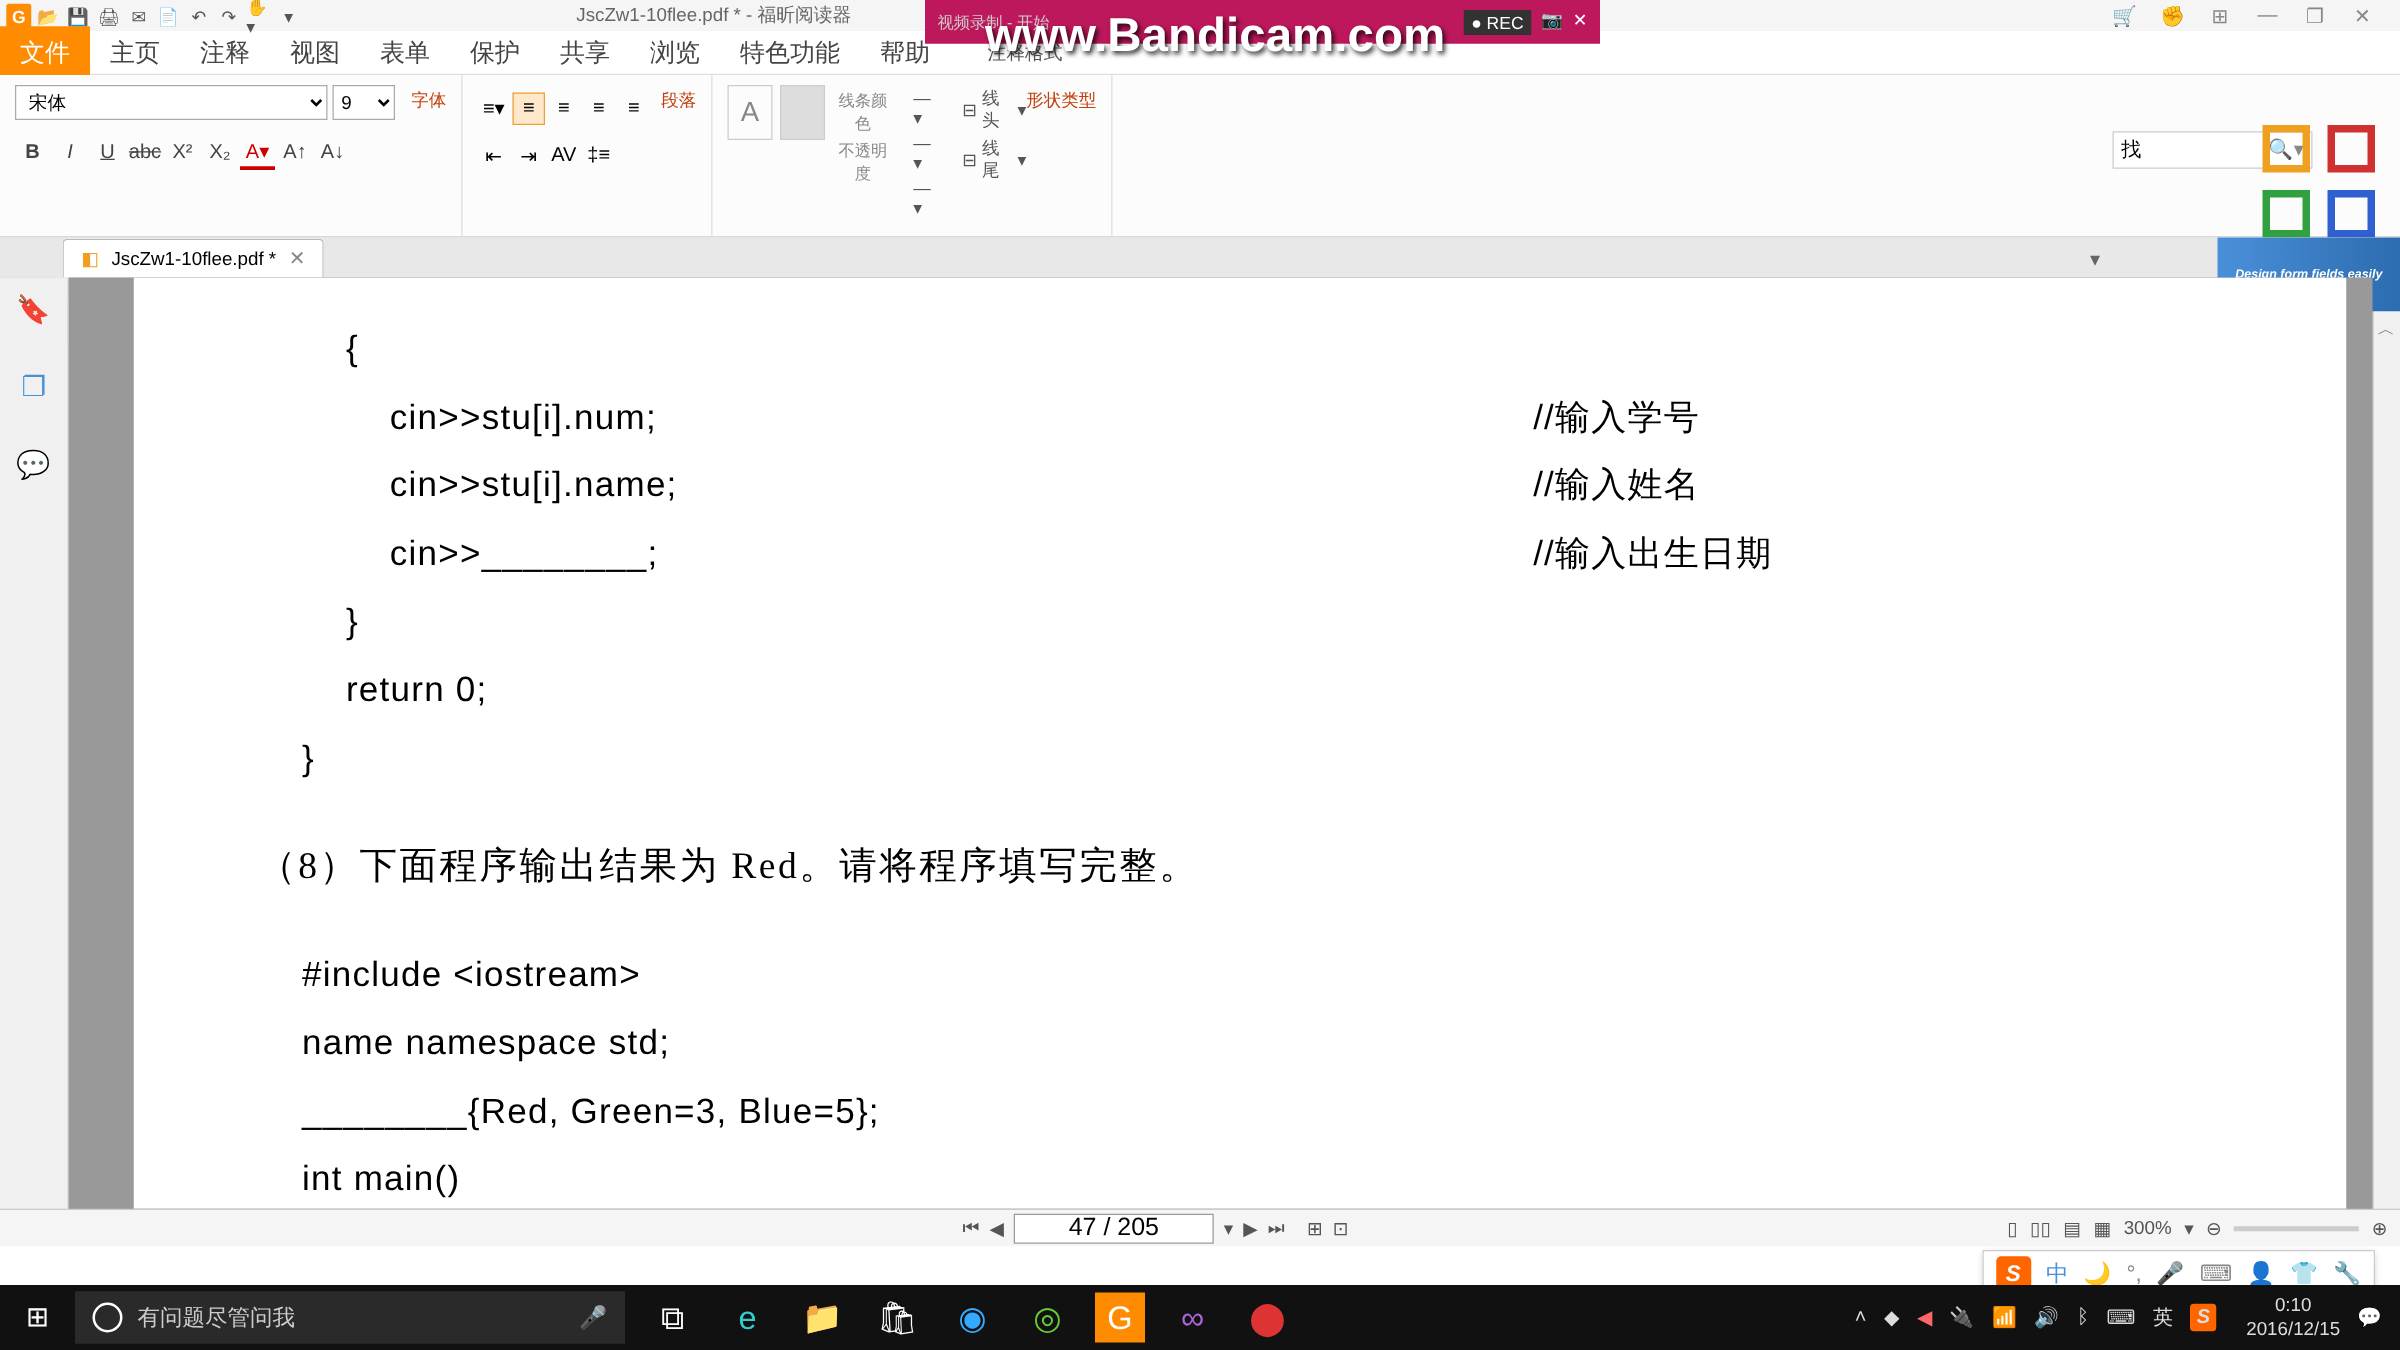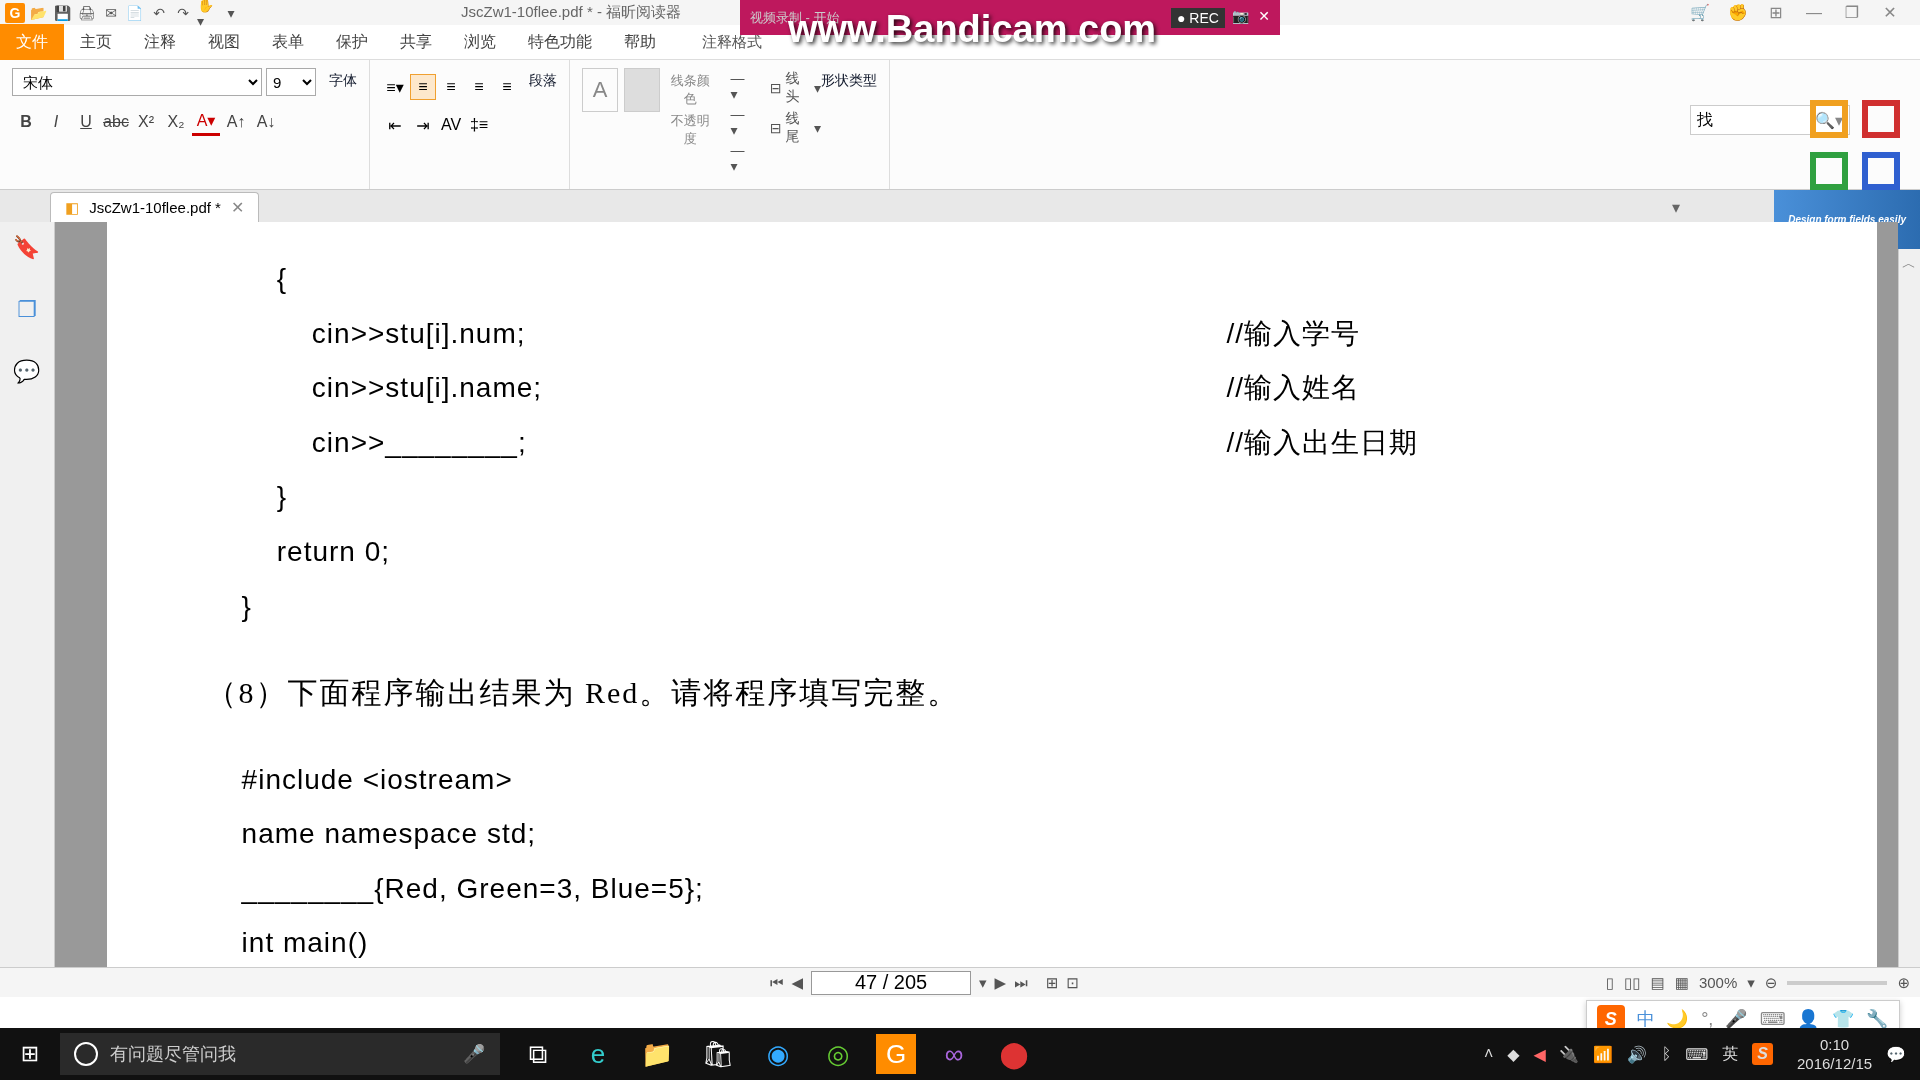--- a/index.html
+++ b/index.html
@@ -9,27 +9,27 @@
 .tb-icon{width:20px;height:20px;display:flex;align-items:center;justify-content:center;font-size:14px;color:#555}
 .logo-icon{width:20px;height:20px;background:#ff8c00;color:#fff;display:flex;align-items:center;justify-content:center;font-weight:bold;border-radius:2px}
 .tb-title{margin-left:220px;color:#666;font-size:15px}
 .win-controls{margin-left:auto;display:flex;gap:18px;padding-right:15px}
 .win-btn{width:20px;height:20px;display:flex;align-items:center;justify-content:center;color:#888;font-size:16px}
 .bandicam{position:absolute;top:0;left:740px;width:540px;height:35px;background:#be185d;color:#fff;display:flex;align-items:center;justify-content:space-between;padding:0 10px;z-index:100}
 .bc-text{position:absolute;top:8px;left:788px;font-size:38px;font-weight:bold;color:#fff;text-shadow:2px 2px 4px rgba(0,0,0,0.8);z-index:101;font-family:Arial}
 .bc-controls{display:flex;gap:8px;color:#fff;font-size:14px;margin-left:auto}
 .bc-rec{color:#fff;background:#333;padding:2px 6px}
 .menubar{height:35px;background:#fff;display:flex;align-items:center;border-bottom:1px solid #ddd}
-.menu-item{padding:8px 16px;font-size:16px;color:#444;cursor:pointer}
+.menu-item{padding:8px 16px;font-size:20px;color:#444;cursor:pointer}
 .menu-item.active{background:#ff8c00;color:#fff}
 .submenu{margin-left:30px;color:#555;font-size:15px}
 .ribbon{height:130px;background:#fcfcfc;border-bottom:1px solid #ccc;display:flex;position:relative}
 .ribbon-group{border-right:1px solid #ddd;padding:8px 12px;display:flex;}
 .rg-content{flex:1;display:flex;align-items:flex-start;gap:6px}
-.rg-label{text-align:center;font-size:14px;color:#0f172a;padding-top:4px}
+.rg-label{text-align:center;font-size:14px;color:#c2410c;padding-top:4px}
 .font-select{width:250px;height:28px;border:1px solid #aaa;font-size:15px;padding:2px 6px;background:#fff}
 .size-select{width:50px;height:28px;border:1px solid #aaa;font-size:15px;padding:2px;background:#fff}
 .fmt-btn{width:28px;height:28px;display:flex;align-items:center;justify-content:center;font-size:16px;color:#444;cursor:pointer}
 .fmt-row{display:flex;gap:2px;margin-top:6px}
 .align-btn{width:26px;height:26px;display:flex;align-items:center;justify-content:center;border:1px solid transparent}
 .align-btn.active{background:#fde8cc;border:1px solid #f0a030}
 .shape-box{width:36px;height:44px;border:1px solid #ccc;display:flex;align-items:center;justify-content:center;font-size:22px;color:#888}
 .shape-label{font-size:13px;color:#888;text-align:center;margin-top:4px}
 .line-opt{font-size:14px;color:#555;padding:2px 0;display:flex;align-items:center;gap:4px}
 .colorlogo{position:absolute;right:20px;top:40px;width:90px;height:90px}

